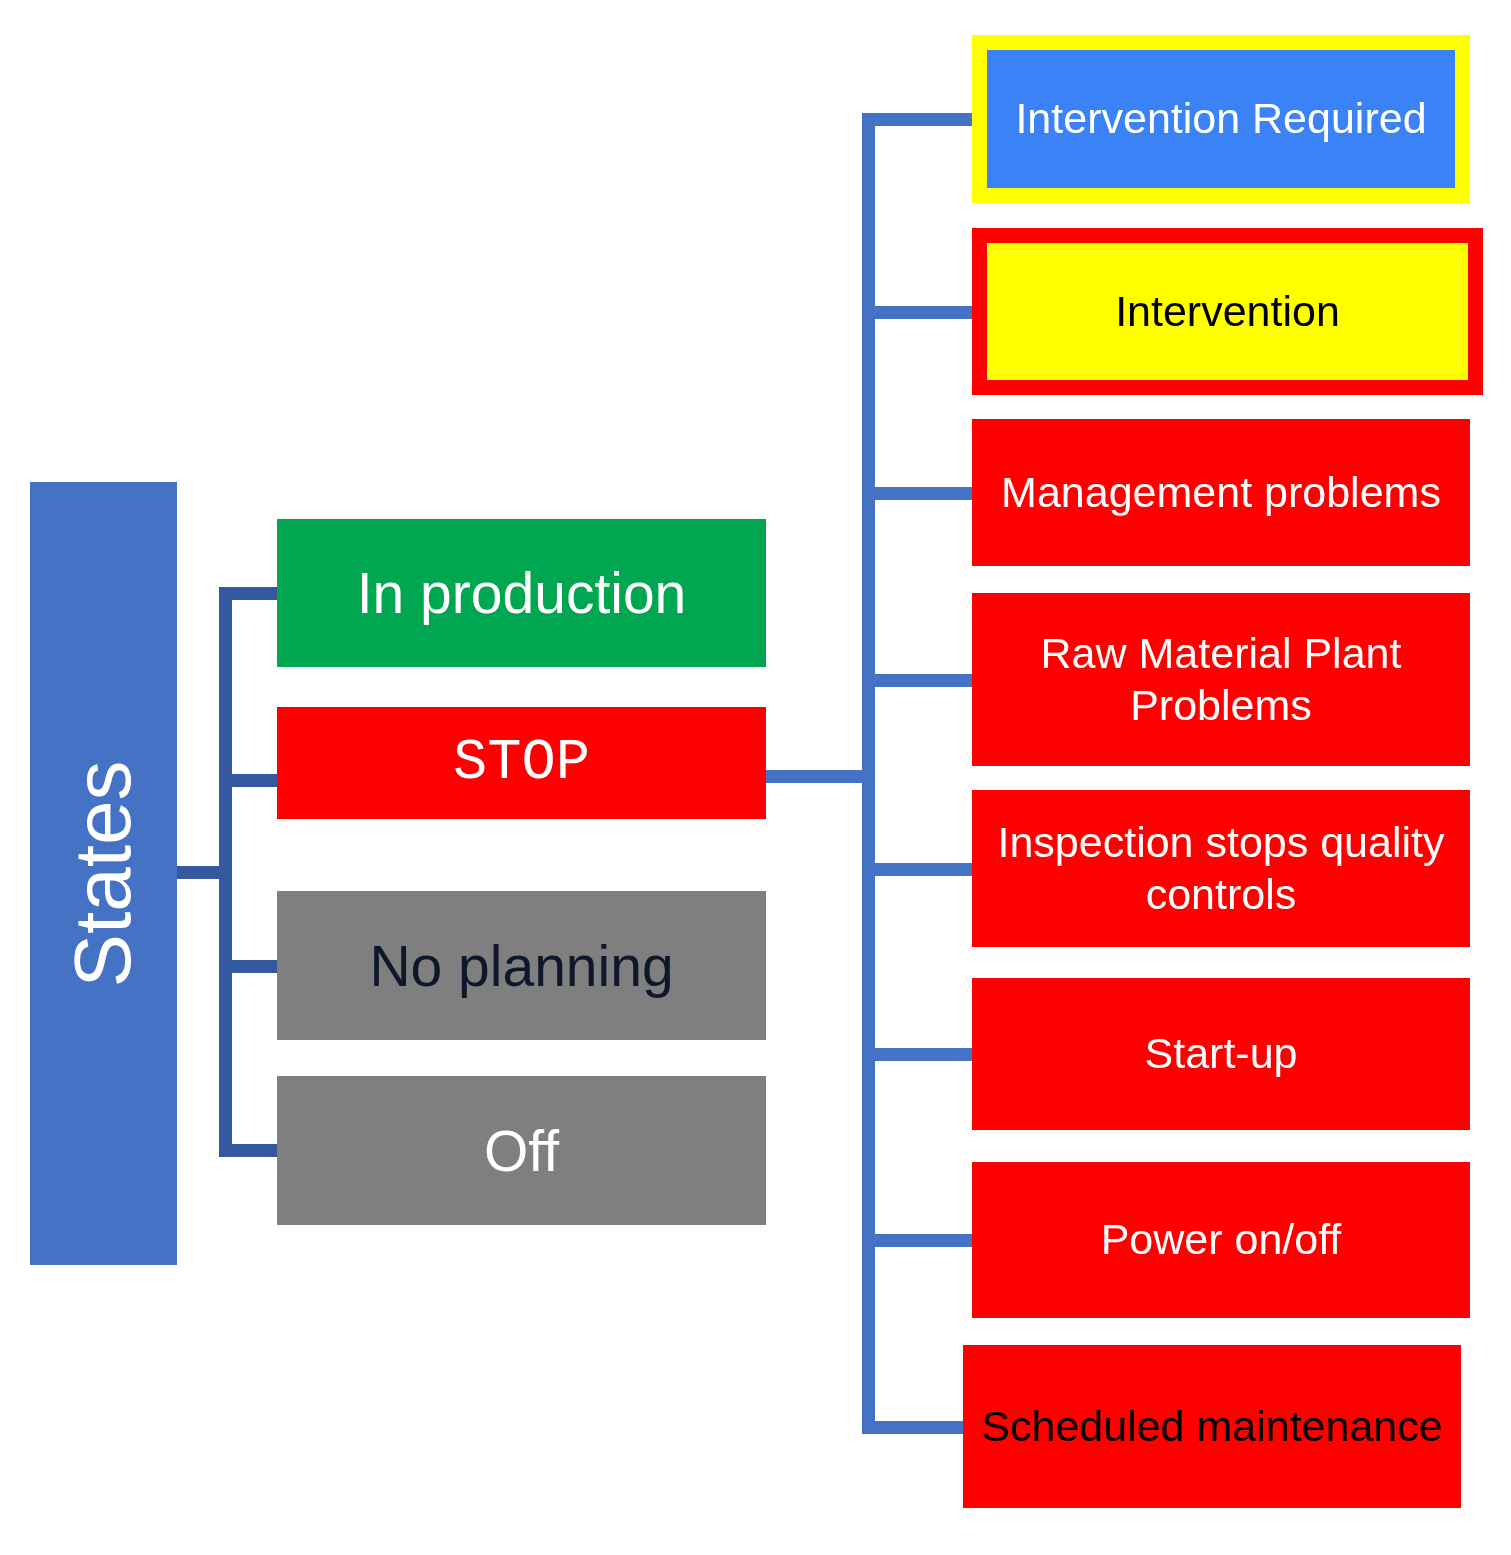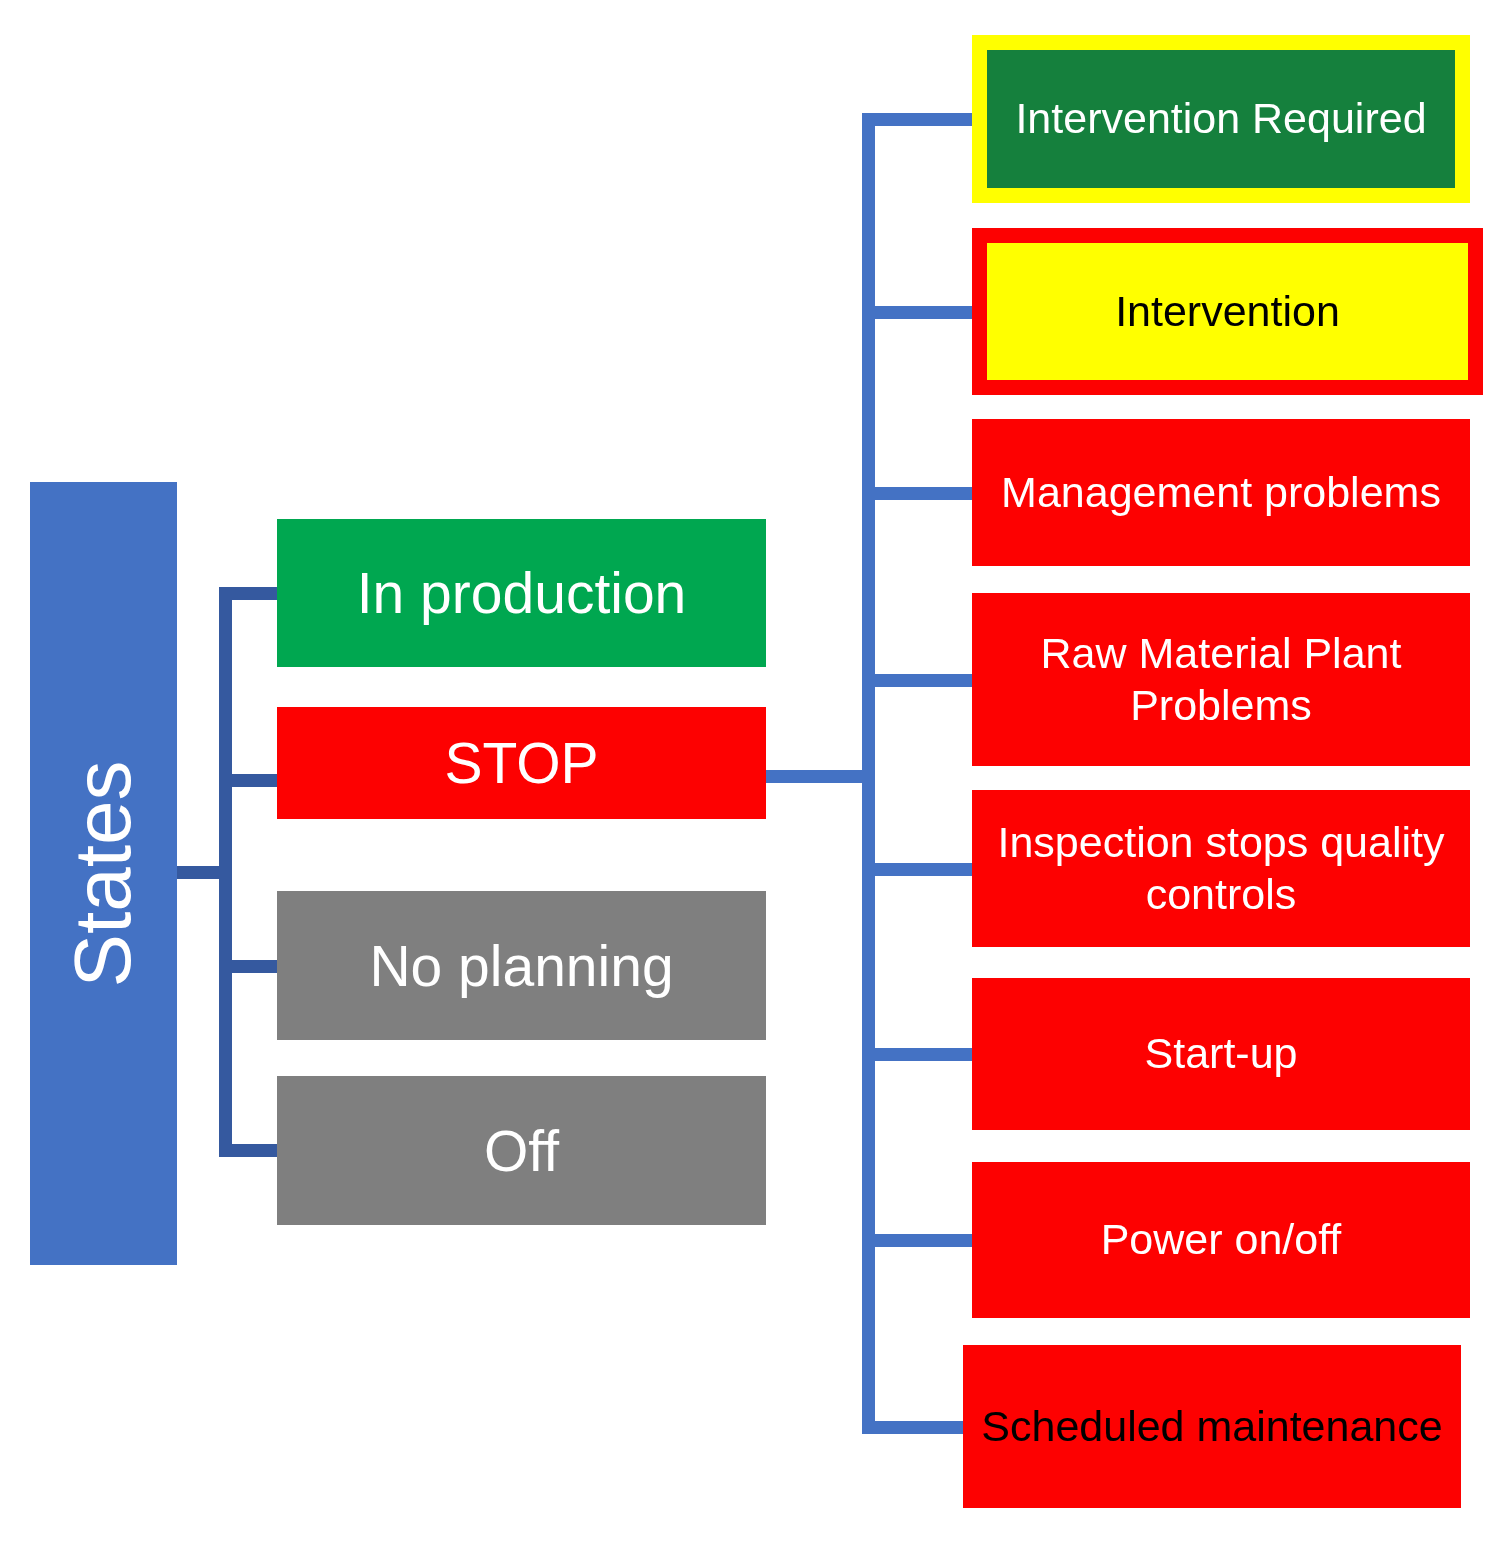--- a/index.html
+++ b/index.html
@@ -62,26 +62,26 @@
   <div class="line" style="left: 862px; top: 863px; width: 110px; height: 13px; background-color: rgb(68, 114, 196);"></div>
   <div class="line" style="left: 862px; top: 1048px; width: 110px; height: 13px; background-color: rgb(68, 114, 196);"></div>
   <div class="line" style="left: 862px; top: 1234px; width: 110px; height: 13px; background-color: rgb(68, 114, 196);"></div>
   <div class="line" style="left: 862px; top: 1421px; width: 101px; height: 13px; background-color: rgb(68, 114, 196);"></div>
 
   <div class="node root-node" style="left: 30px; top: 482px; width: 147px; height: 783px; background-color: rgb(68, 114, 196); color: rgb(255, 255, 255);">
     <span class="root-label">States</span>
   </div>
 
   <div class="node mid-node" style="left: 277px; top: 519px; width: 489px; height: 148px; background-color: rgb(0, 167, 80); color: rgb(255, 255, 255);">In production</div>
-  <div class="node mid-node" style="left: 277px; top: 707px; width: 489px; height: 112px; background-color: rgb(253, 1, 1); color: rgb(255, 255, 255);">STOP</div>
-  <div class="node mid-node" style="left: 277px; top: 891px; width: 489px; height: 149px; background-color: rgb(127, 127, 127); color: #ffffff;">No planning</div>
+  <div class="node mid-node" style="left: 277px; top: 707px; width: 489px; height: 112px; background-color: rgb(253, 1, 1); color: rgb(255, 255, 255); font-family: Liberation Mono, monospace;">STOP</div>
+  <div class="node mid-node" style="left: 277px; top: 891px; width: 489px; height: 149px; background-color: rgb(127, 127, 127); color: #0f172a;">No planning</div>
   <div class="node mid-node" style="left: 277px; top: 1076px; width: 489px; height: 149px; background-color: rgb(127, 127, 127); color: rgb(255, 255, 255);">Off</div>
 
   <div class="node framed" style="left: 972px; top: 35px; width: 498px; height: 168px; background-color: rgb(255, 255, 0);">
-    <div class="inner" style="background-color: #15803d; color: rgb(255, 255, 255);">Intervention Required</div>
+    <div class="inner" style="background-color: #3b82f6; color: rgb(255, 255, 255);">Intervention Required</div>
   </div>
 
   <div class="node framed" style="left: 972px; top: 228px; width: 511px; height: 167px; background-color: rgb(253, 1, 1);">
     <div class="inner" style="background-color: rgb(255, 255, 0); color: rgb(0, 0, 0);">Intervention</div>
   </div>
 
   <div class="node reason-node" style="left: 972px; top: 593px; width: 498px; height: 173px; background-color: rgb(253, 1, 1); color: rgb(255, 255, 255);">Raw Material Plant
 Problems</div>
 
   <div class="node reason-node" style="left: 972px; top: 419px; width: 498px; height: 147px; background-color: rgb(253, 1, 1); color: rgb(255, 255, 255);">Management problems</div>

